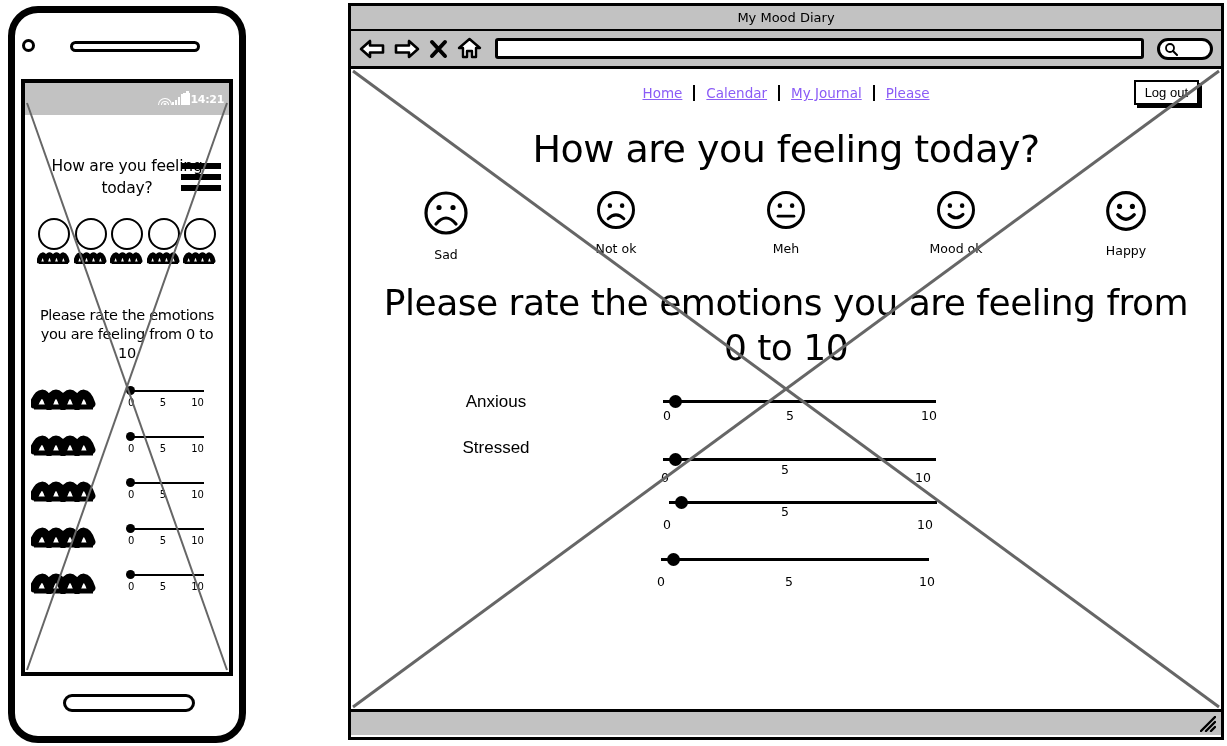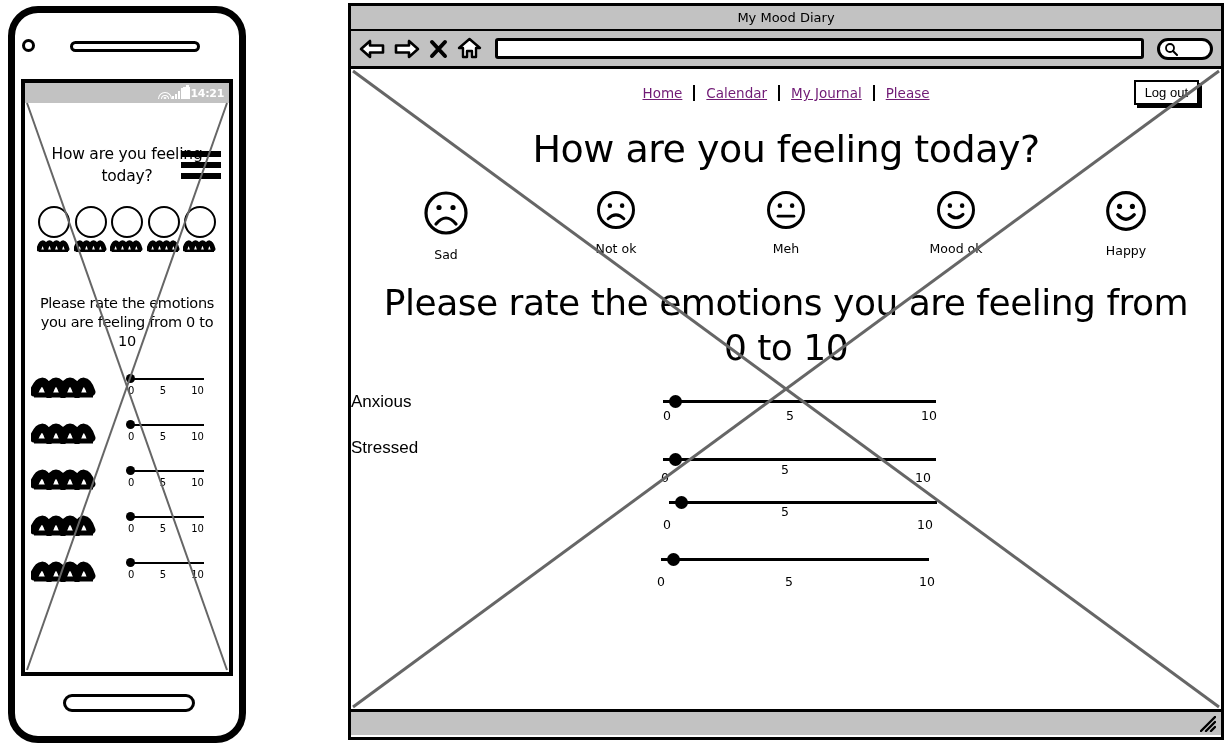--- a/index.html
+++ b/index.html
@@ -39,21 +39,21 @@
   }
   .phone-screen {
     position: absolute; left: 6px; top: 66px;
     width: 212px; height: 597px;
     border: 4px solid #000;
     background: #fff;
     overflow: hidden;
   }
   .phone-status {
     position: relative;
-    height: 20px; background: #c2c2c2;
+    height: 32px; background: #c2c2c2;
     display: flex; align-items: center; justify-content: flex-end;
     gap: 0; padding-right: 5px;
   }
   .ps-time { font-size: 11px; color: #fff; font-weight: bold; letter-spacing: -0.3px; }
   .wifi-ic { width: 14px; height: 11px; position: relative; }
   .wifi-ic i {
     position: absolute; left: 50%; bottom: 0;
     border: 1.6px solid #fff; border-bottom: none;
     border-radius: 50% 50% 0 0 / 100% 100% 0 0;
     transform: translateX(-50%);
@@ -128,21 +128,21 @@
     position: relative;
   }
   .grip { position: absolute; right: 5px; top: 4px; }
 
   .xcross { position: absolute; left: 0; top: 0; width: 100%; height: 100%; pointer-events: none; }
 
   
   .navbar { position: relative; padding-top: 16px; display: flex; justify-content: center; align-items: center; }
   .navlinks { display: flex; align-items: center; gap: 0; }
   .navlink {
-    color: #701a75; text-decoration: underline;
+    color: #8b5cf6; text-decoration: underline;
     font-size: 13.5px; padding: 0 11px; white-space: nowrap;
   }
   .navsep { width: 2px; height: 16px; background: #000; }
   .logout {
     position: absolute; right: 22px; top: 11px;
     background: #fff; border: 2px solid #000;
     box-shadow: 3px 3px 0 #000;
     font-size: 13px; padding: 3px 9px; color:#000;
   }
 
@@ -157,21 +157,21 @@
   .face-col { display: flex; flex-direction: column; align-items: center; width: 100px; }
   .face-lbl { font-size: 12.5px; margin-top: 10px; color: #000; }
   .h2 {
     text-align: center; font-size: 36px; color: #000;
     margin-top: 18px; line-height: 1.25; letter-spacing: -0.5px; font-weight: normal;
     padding: 0 30px;
   }
   .sliders { position: relative; margin-top: 20px; }
   .srow { position: relative; height: 50px; }
   .srow-lbl {
-    position: absolute; left: 0; width: 290px; text-align: left;
+    position: absolute; left: 0; width: 290px; text-align: center;
     font-size: 17px; color: #000; font-family: "Liberation Sans", sans-serif;
   }
   .sslider { position: absolute; left: 312px; width: 273px; }
   .strack { height: 2.5px; background: #000; }
   .sknob { position: absolute; left: 6px; top: -5px; width: 13px; height: 13px; background: #000; border-radius: 50%; }
   .sticks { position: relative; height: 16px; margin-top: 5px; }
   .sticks span { position: absolute; font-size: 12.5px; color: #000; }
 </style>
 </head>
 <body>

